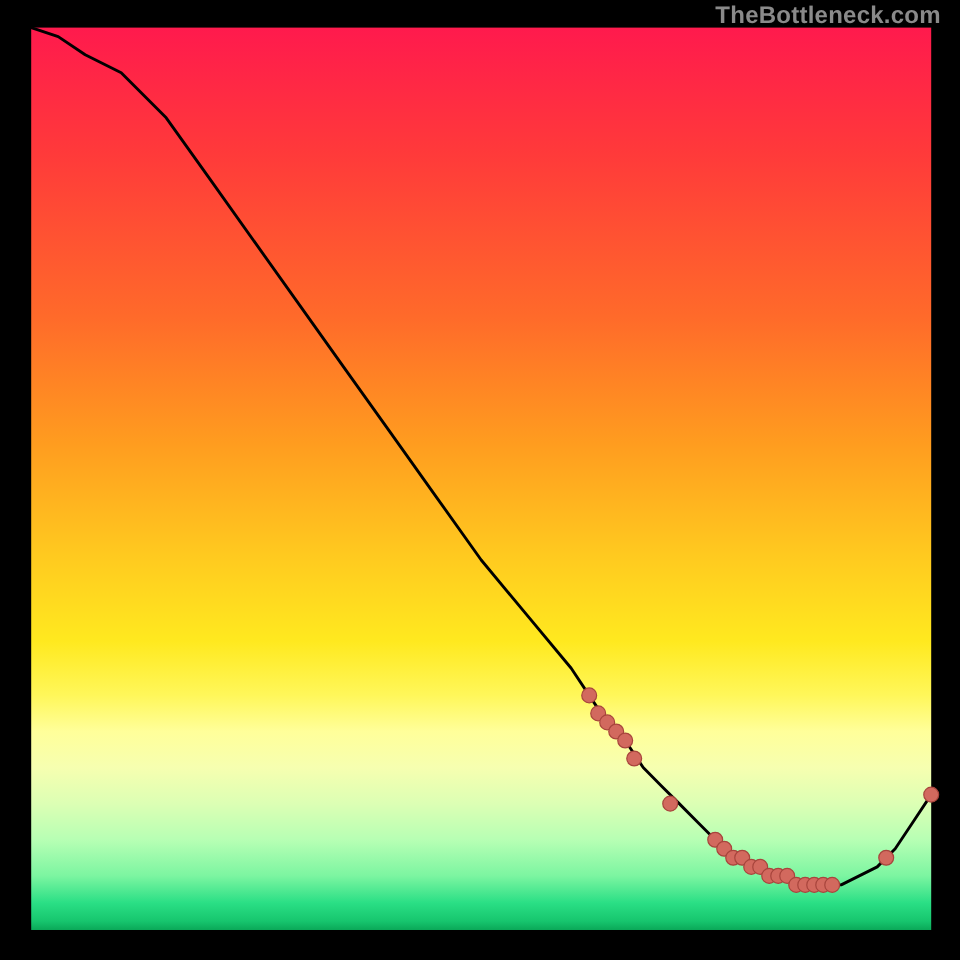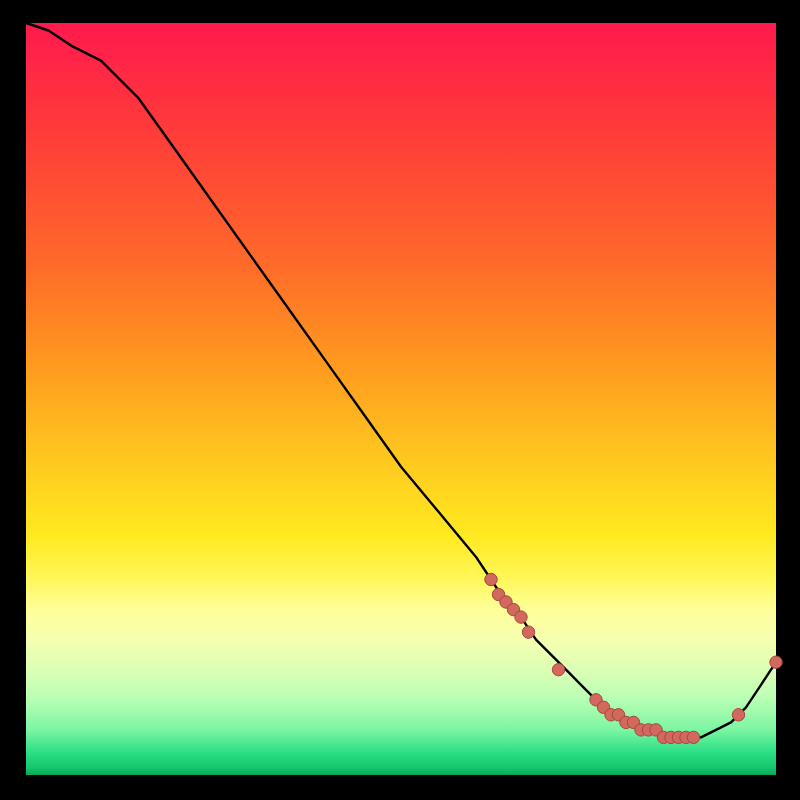--- a/index.html
+++ b/index.html
@@ -90,13 +90,14 @@
         <circle cx="637.5" cy="714.4" r="6.2" fill="#d2695e" stroke="#a8453d" stroke-width="1"></circle>
         <circle cx="645.0" cy="714.4" r="6.2" fill="#d2695e" stroke="#a8453d" stroke-width="1"></circle>
         <circle cx="652.5" cy="714.4" r="6.2" fill="#d2695e" stroke="#a8453d" stroke-width="1"></circle>
         <circle cx="660.0" cy="714.4" r="6.2" fill="#d2695e" stroke="#a8453d" stroke-width="1"></circle>
         <circle cx="667.5" cy="714.4" r="6.2" fill="#d2695e" stroke="#a8453d" stroke-width="1"></circle>
         <circle cx="712.5" cy="691.8" r="6.2" fill="#d2695e" stroke="#a8453d" stroke-width="1"></circle>
         <circle cx="750.0" cy="639.2" r="6.2" fill="#d2695e" stroke="#a8453d" stroke-width="1"></circle>
       </g>
   </svg>
 
+  <div class="watermark">TheBottleneck.com</div>
 </div>
 
 </body></html>

